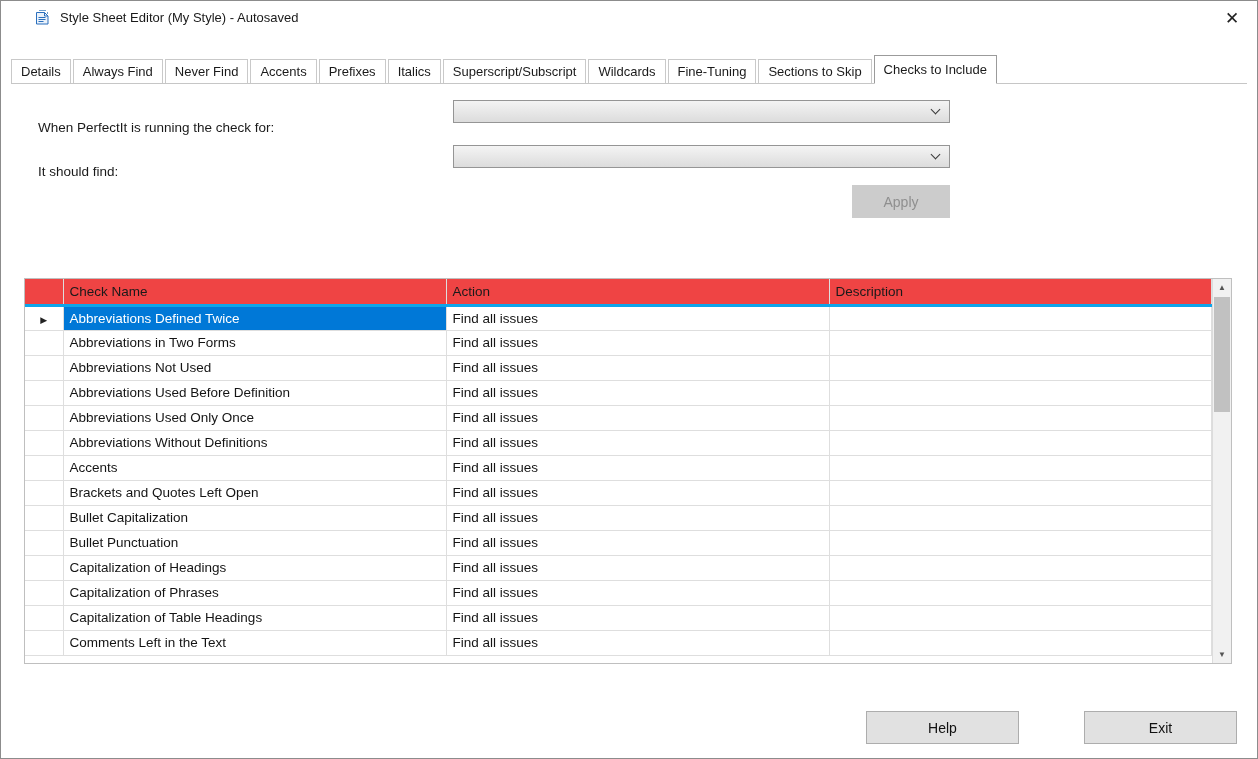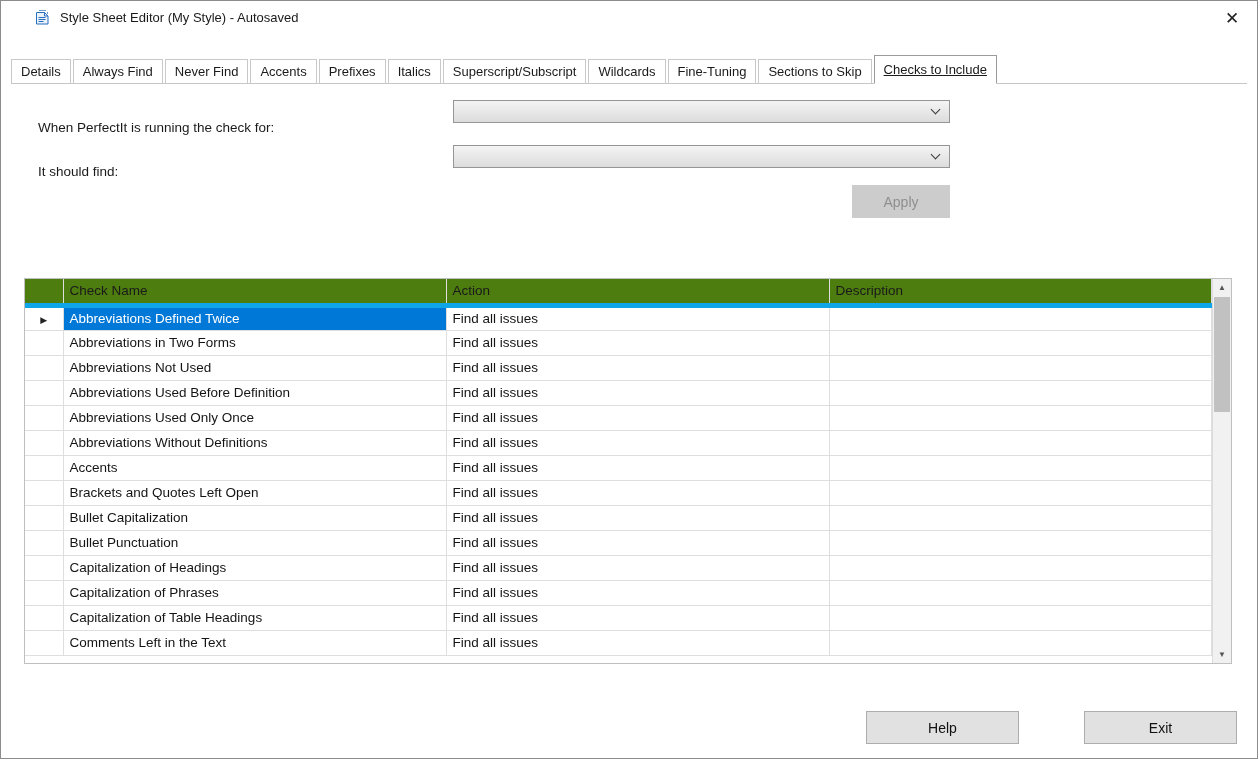--- a/index.html
+++ b/index.html
@@ -10,40 +10,40 @@
 
   
   .titlebar { position: absolute; top: 0; left: 0; right: 0; height: 32px; display: flex; align-items: center; padding-left: 33px; background: #fff; }
   .app-icon { width: 17px; height: 17px; flex: 0 0 auto; }
   .title-text { margin-left: 9px; font-size: 13px; color: #1a1a1a; white-space: nowrap; }
   .close-btn { position: absolute; right: 13px; top: 5px; width: 24px; height: 24px; display: flex; align-items: center; justify-content: center; font-size: 17px; color: #222; cursor: pointer; }
 
   
   .tab-strip { position: absolute; top: 55px; left: 10px; right: 10px; height: 28px; display: flex; align-items: flex-end; border-bottom: 1px solid #c6c6c6; }
   .tab { display: flex; align-items: center; height: 24px; padding: 4px 9px; margin-right: 2px; font-size: 13px; background: #fff; border: 1px solid #c9c9c9; border-bottom: none; white-space: nowrap; cursor: pointer; }
-  .tab.active { height: 29px; margin-bottom: -1px; border: 1px solid #9b9b9b; border-bottom: 1px solid #ffffff; position: relative; z-index: 2; text-decoration: underline; }
+  .tab.active { height: 29px; margin-bottom: -1px; border: 1px solid #9b9b9b; border-bottom: 1px solid #ffffff; position: relative; z-index: 2; }
 
   
   .form-label { position: absolute; left: 37px; font-size: 13.5px; color: #1a1a1a; margin-top: 15px; }
   .label-check-for { top: 104px; }
   .label-should-find { top: 148px; }
   .combo { position: absolute; left: 452px; width: 497px; height: 23px; background: linear-gradient(#f4f4f4, #dcdcdc); border: 1px solid #959595; display: flex; align-items: center; justify-content: flex-end; padding-right: 10px; cursor: pointer; }
   .combo1 { top: 99px; }
   .combo2 { top: 144px; }
   .chevron { width: 7px; height: 7px; border-right: 1.7px solid #3a3a3a; border-bottom: 1.7px solid #3a3a3a; transform: rotate(45deg); margin-top: -4px; }
   .combo-value { flex: 1; font-size: 13px; color: #1a1a1a; overflow: hidden; white-space: nowrap; }
 
   .apply-btn { position: absolute; left: 851px; top: 184px; width: 98px; height: 33px; background: #cccccc; border: none; color: #8f8f8f; font-size: 14px; font-family: inherit; text-align: center; cursor: default; }
 
   
   .table-wrap { position: absolute; left: 23px; top: 277px; width: 1208px; height: 386px; border: 1px solid #bfbfbf; display: flex; background: #fff; }
   .grid { flex: 1 1 auto; overflow: hidden; }
   table { border-collapse: collapse; width: 100%; table-layout: fixed; background: #fff; }
   th, td { border-right: 1px solid #dedede; border-bottom: 1px solid #dedede; font-weight: normal; text-align: left; font-size: 13.5px; color: #141414; padding: 0 4px 0 6px; height: 25px; overflow: hidden; white-space: nowrap; vertical-align: middle; }
-  thead th { height: 26px; border-bottom: 5px solid #0ea5e9; color: #1a1a1a; background: #4d7c0f; margin-left: 36px; }
+  thead th { height: 26px; border-bottom: 3px solid #0ea5e9; color: #1a1a1a; background: #ef4444; margin-left: 36px; }
   td.sel-col, th.sel-col { padding: 0; text-align: center; }
   td.selected { background: var(--sel, #0078d7); color: #ffffff; }
   .row-arrow { font-size: 9px; color: #222; }
 
   
   .scrollbar { flex: 0 0 19px; background: #f1f1f1; border-left: 1px solid #dcdcdc; position: relative; }
   .sb-arrow { position: absolute; left: 0; width: 100%; height: 17px; display: flex; align-items: center; justify-content: center; font-size: 8px; color: #555; cursor: pointer; }
   .sb-up { top: 0; }
   .sb-down { bottom: 0; }
   .sb-thumb { position: absolute; left: 1px; right: 1px; top: 18px; height: 115px; background: #c1c1c1; cursor: pointer; }

